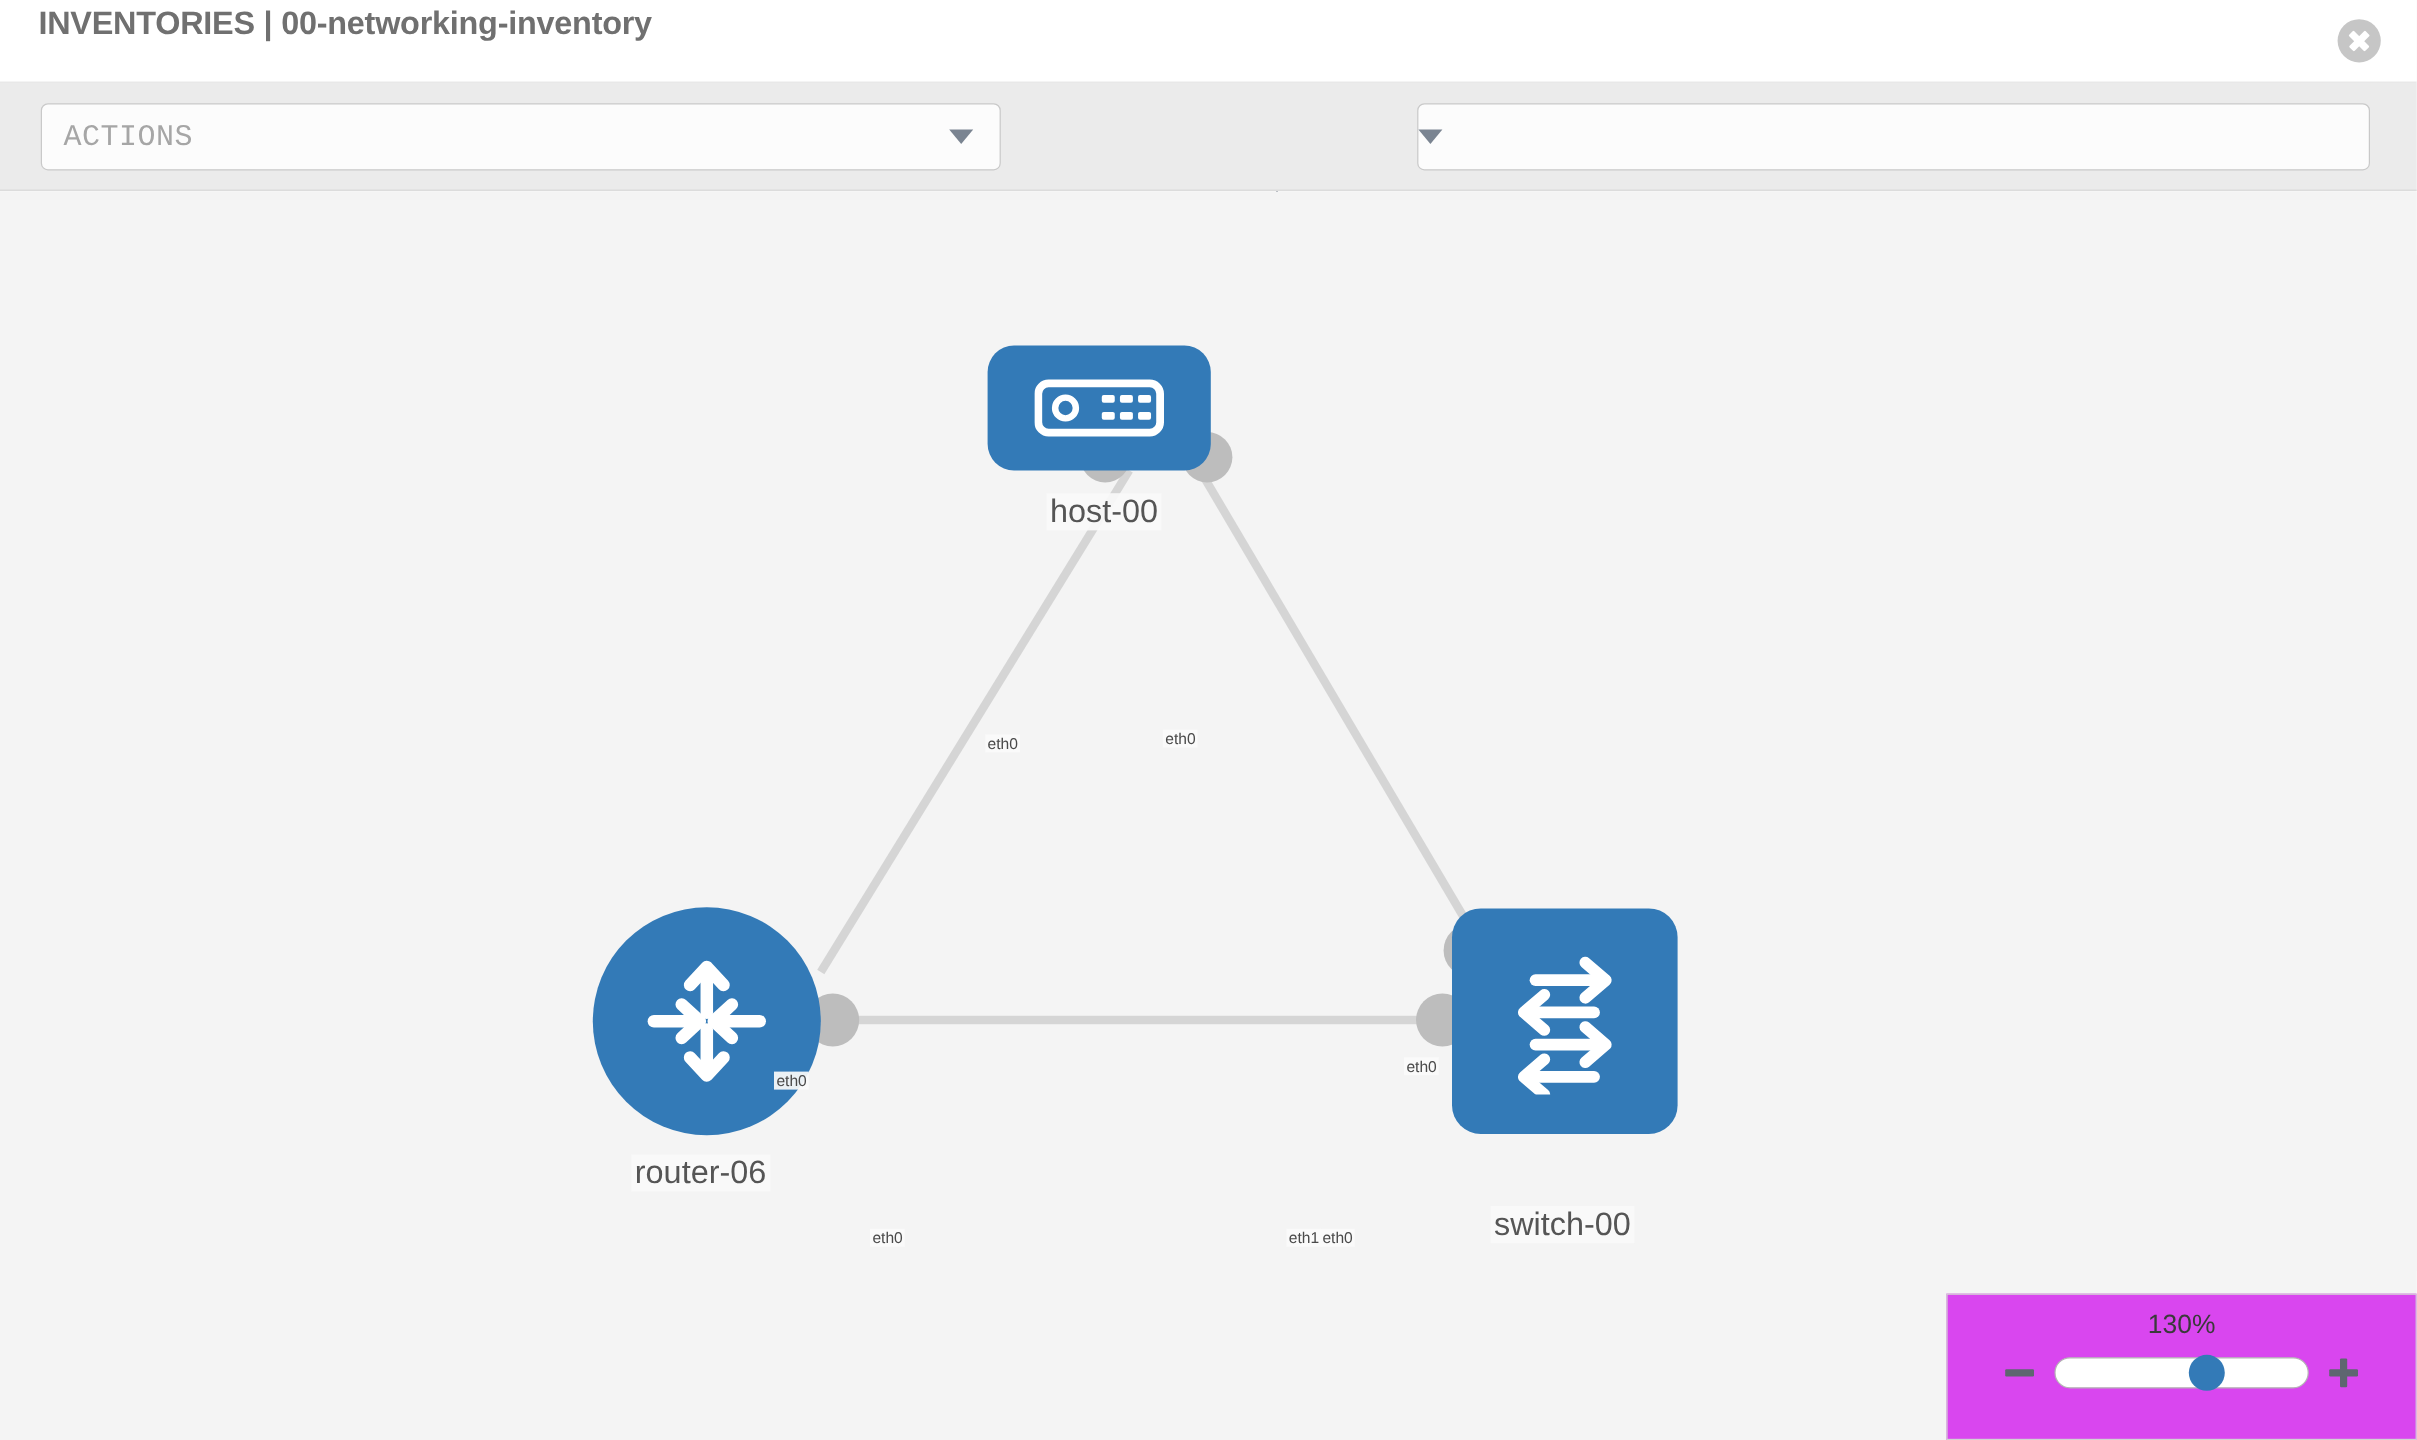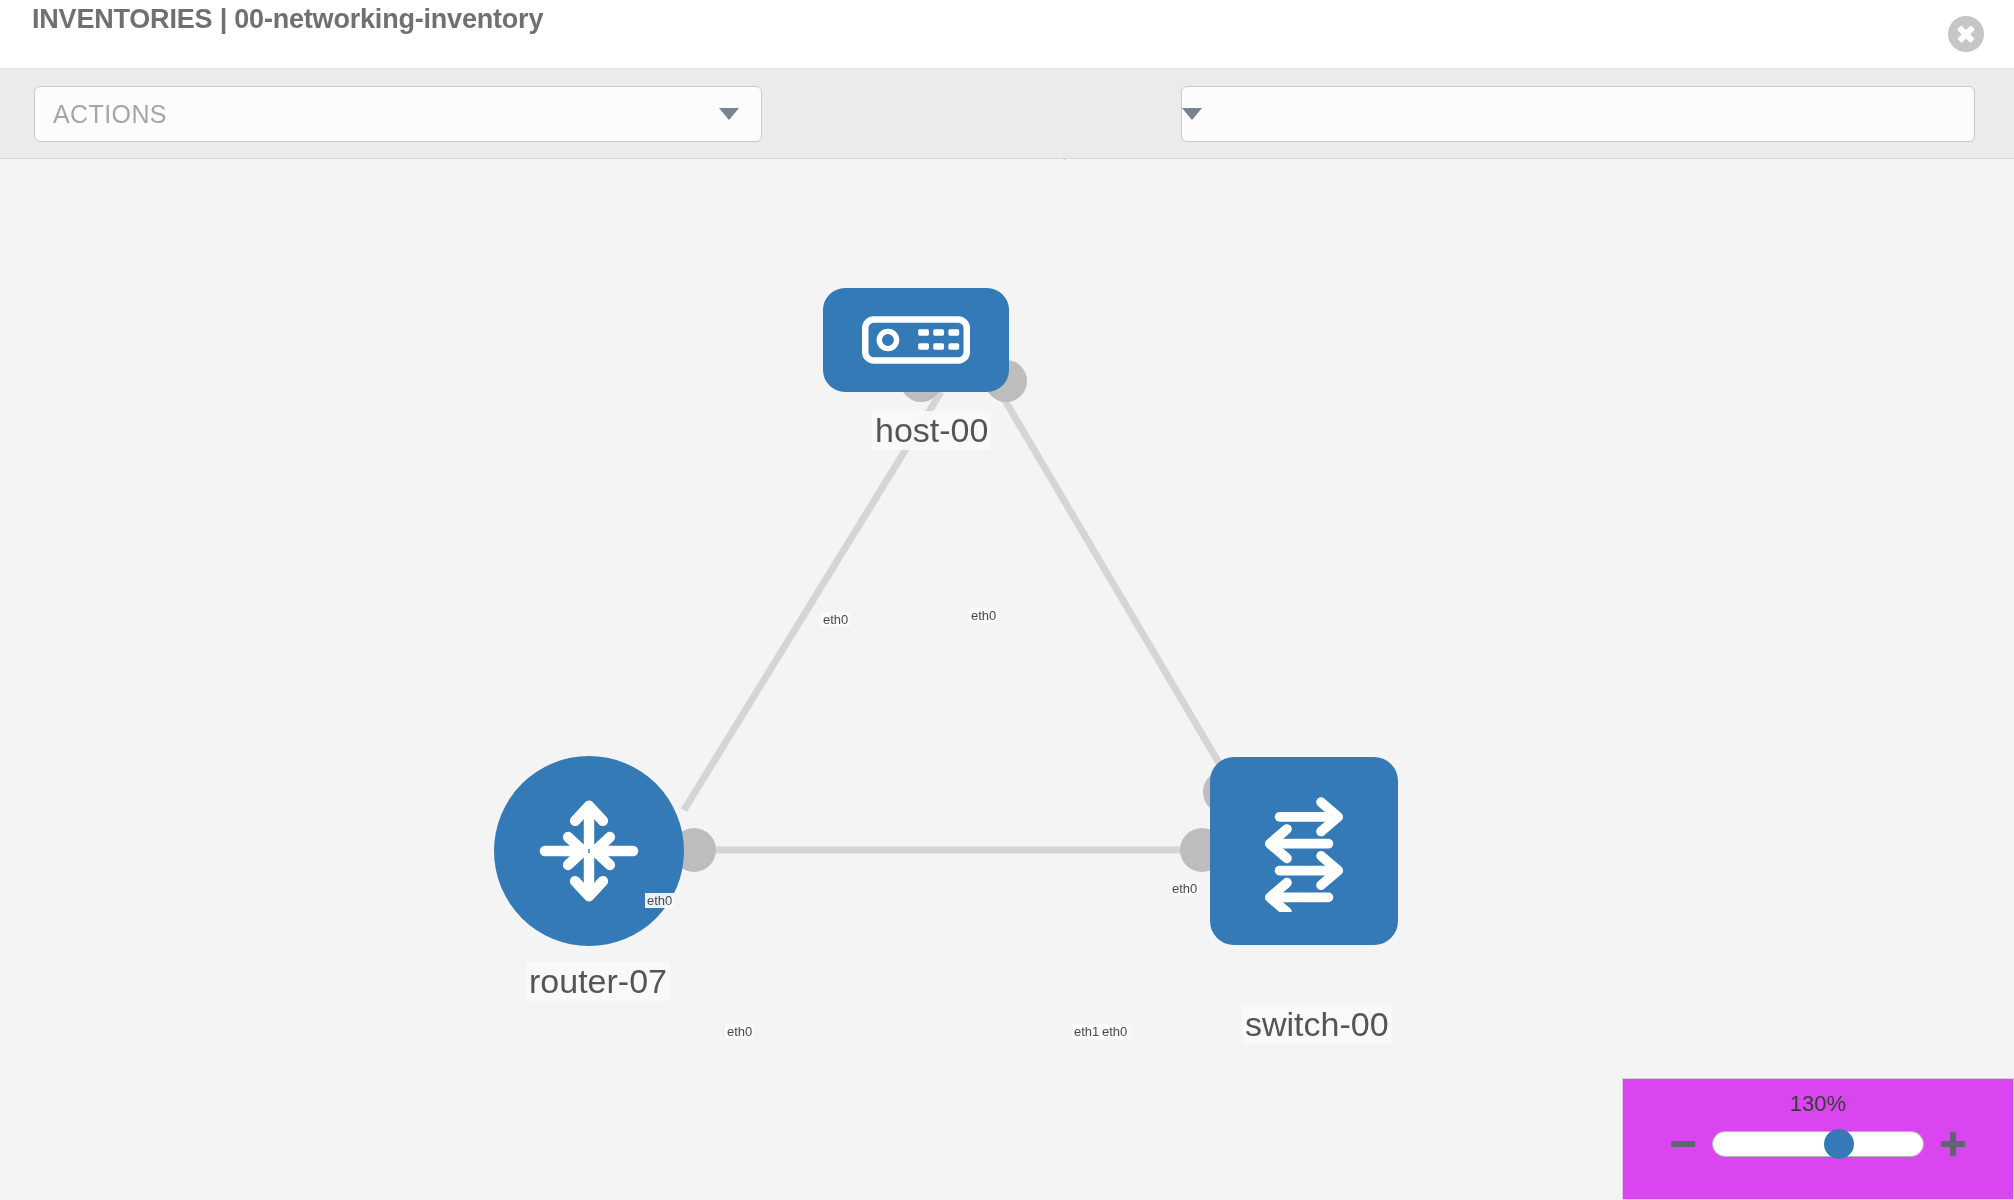--- a/index.html
+++ b/index.html
@@ -37,21 +37,21 @@
   
   .toolbar {
     position: absolute; top: 69px; left: 0; width: 2014px; height: 90px;
     background: #ebebeb; border-bottom: 1px solid #d8d8d8;
   }
   .select-box {
     position: absolute; background: #fcfcfc;
     border: 1px solid #c9c9c9; border-radius: 6px;
     display: flex; align-items: center; cursor: pointer;
   }
-  .actions-select { left: 34px; top: 17px; width: 728px; height: 56px; }
+  .actions-select { left: 34px; top: 17px; width: 800px; height: 56px; font-family: Liberation Mono, monospace; }
   .search-select  { left: 1181px; top: 17px; width: 794px; height: 56px; }
   .select-label {
     font-size: 25px; color: #a6a6a6; padding-left: 18px;
     letter-spacing: 0.4px; flex: 1; white-space: nowrap;
   }
   .caret {
     width: 0; height: 0; margin-right: 22px;
     border-left: 10px solid transparent;
     border-right: 10px solid transparent;
     border-top: 12px solid #7a8491;
@@ -71,21 +71,21 @@
   .topo-svg { position: absolute; left: 0; top: 0; }
 
   
   .node { position: absolute; }
   .node-shape {
     position: absolute; background: #337ab7;
     display: flex; align-items: center; justify-content: center;
   }
   .node-label {
     position: absolute; white-space: nowrap;
-    font-size: 34px; color: #555555;
+    font-size: 27px; color: #555555;
     background: rgba(248,248,248,0.92);
     padding: 0 3px;
   }
   .port-label {
     position: absolute; white-space: nowrap;
     font-size: 13px; color: #4a4a4a;
     background: rgba(250,250,250,0.93);
     padding: 0 2px;
   }
   .port-dot {
@@ -208,21 +208,21 @@
             <polyline points="38,24 50,11 62,24"></polyline>
             <line x1="50" y1="56" x2="50" y2="88"></line>
             <polyline points="38,76 50,89 62,76"></polyline>
             <line x1="12" y1="50" x2="44" y2="50"></line>
             <polyline points="32,38 45,50 32,62"></polyline>
             <line x1="88" y1="50" x2="56" y2="50"></line>
             <polyline points="68,38 55,50 68,62"></polyline>
           </g>
         </svg>
       </div>
-      <div class="node-label" style="left:32px; top:206px;">router-07</div>
+      <div class="node-label" style="left:32px; top:206px;">router-06</div>
     </div>
 
     <div class="node" style="left:1210px; top:597px;">
       <div class="node-shape" style="width:188px; height:188px; border-radius:24px;">
         <svg viewBox="0 0 100 100" width="122" height="122" aria-hidden="true">
           <g stroke="#ffffff" stroke-width="8" stroke-linecap="round" stroke-linejoin="round" fill="none">
             <line x1="30" y1="22" x2="76" y2="22"></line>
             <polyline points="64,10 78,22 64,34"></polyline>
             <line x1="70" y1="44" x2="24" y2="44"></line>
             <polyline points="36,32 22,44 36,56"></polyline>

